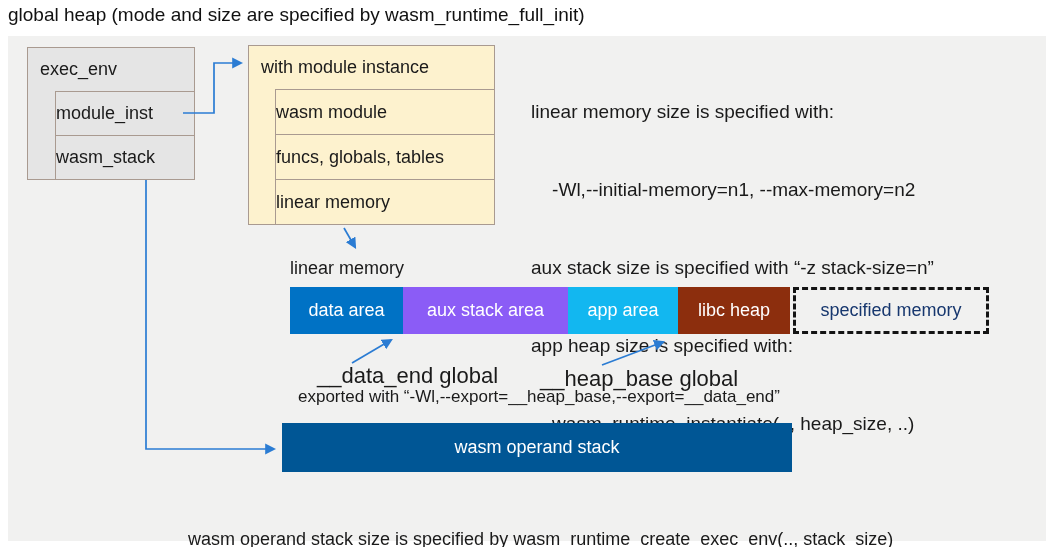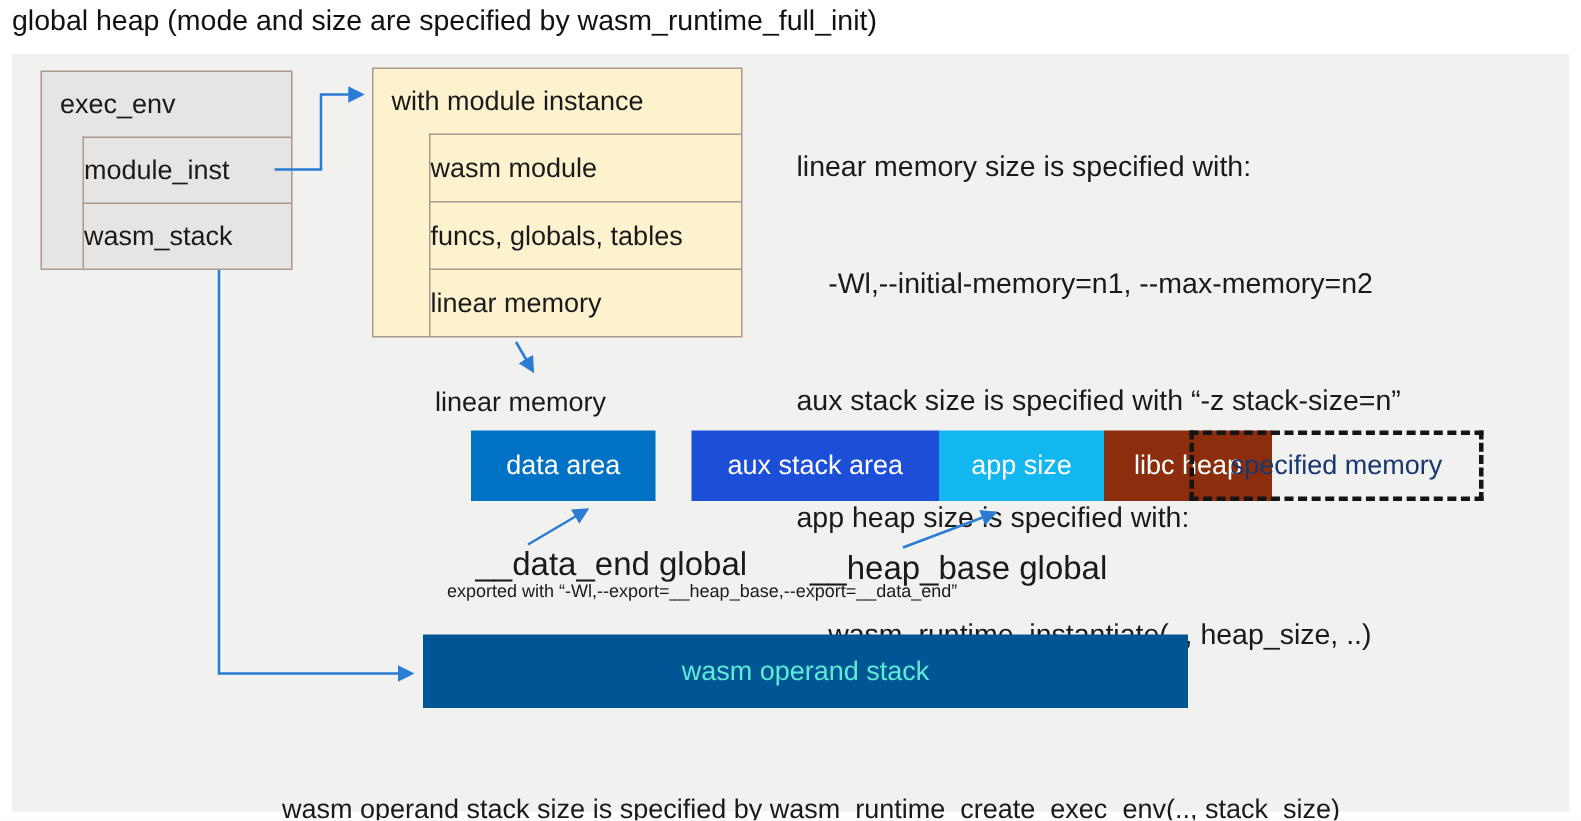--- a/index.html
+++ b/index.html
@@ -13,47 +13,47 @@
 
   
   .box{position:absolute;box-sizing:border-box;border:1px solid #a99a90;font-size:18px;}
   .box-header{height:43px;display:flex;align-items:center;padding-left:12px;}
   .box-row{height:45px;border-top:1px solid #a99a90;border-left:1px solid #a99a90;
            display:flex;align-items:center;box-sizing:border-box;}
   #exec-env{left:27px;top:47px;width:168px;height:133px;background:#e5e5e5;}
   #exec-env .rows{margin-left:27px;}
   #exec-env .box-row{height:44px;}
   #module-instance{left:248px;top:45px;width:247px;height:180px;background:#fdf2ce;}
-  #module-instance .rows{margin-left:37px;border-radius:20px;}
+  #module-instance .rows{margin-left:26px;border-radius:20px;}
 
   
   #notes-right{left:531px;top:47px;font-size:19px;line-height:26px;white-space:pre;}
 
   
   #lm-label{left:290px;top:258px;font-size:18px;}
   #lm-bar{left:290px;top:287px;height:47px;display:flex;}
   .seg{height:47px;display:flex;align-items:center;justify-content:center;
        color:#ffffff;font-size:18px;}
-  .seg-data{width:123px;margin-left:24px;}
+  .seg-data{width:113px;}
   .seg-aux{width:165px;}
   .seg-app{width:110px;}
   .seg-libc{width:112px;}
   #enlarged{left:793px;top:287px;width:196px;height:47px;border:3px dashed #141414;
             display:flex;align-items:center;justify-content:center;
             color:#17376e;font-size:18px;background:transparent;}
 
   
   #ann-data-end{left:317px;top:363px;font-size:22px;}
   #ann-heap-base{left:540px;top:366px;font-size:22px;}
-  #ann-exported{left:298px;top:387px;font-size:12px;}
+  #ann-exported{left:298px;top:387px;font-size:17px;}
 
   
   #operand-stack{left:282px;top:423px;width:510px;height:49px;background:#005695;
                  display:flex;align-items:center;justify-content:center;
-                 color:#5eead4;font-size:18px;}
+                 color:#ffffff;font-size:18px;}
   #operand-notes{left:188px;top:482px;font-size:18px;line-height:23px;white-space:pre;}
 
   #arrows{position:absolute;left:0;top:0;width:1054px;height:547px;pointer-events:none;}
 </style>
 </head>
 <body>
 
 <div id="canvas">
 
   <div class="abs" id="panel"></div>
@@ -82,22 +82,22 @@
     <div>    -Wl,--initial-memory=n1, --max-memory=n2</div>
     <div>aux stack size is specified with “-z stack-size=n”</div>
     <div>app heap size is specified with:</div>
     <div>    wasm_runtime_instantiate(.., heap_size, ..)</div>
     
   </div>
 
   <div class="abs" id="lm-label">linear memory</div>
   <div class="abs" id="lm-bar">
     <div class="seg seg-data" style="background-color: rgb(0, 114, 197);">data area</div>
-    <div class="seg seg-aux" style="background-color: #1d4ed8; margin-left: 24px;">aux stack area</div>
-    <div class="seg seg-app" style="background-color: rgb(18, 183, 240);">app size</div>
+    <div class="seg seg-aux" style="background-color: #8b5cf6;">aux stack area</div>
+    <div class="seg seg-app" style="background-color: rgb(18, 183, 240);">app area</div>
     <div class="seg seg-libc" style="background-color: rgb(140, 46, 13);">libc heap</div>
   </div>
   <div class="abs" id="enlarged">specified memory</div>
 
   <div class="abs" id="ann-data-end">__data_end global</div>
   <div class="abs" id="ann-heap-base">__heap_base global</div>
   <div class="abs" id="ann-exported">exported with “-Wl,--export=__heap_base,--export=__data_end”</div>
 
   <div class="abs" id="operand-stack">wasm operand stack</div>
   <div class="abs" id="operand-notes">

